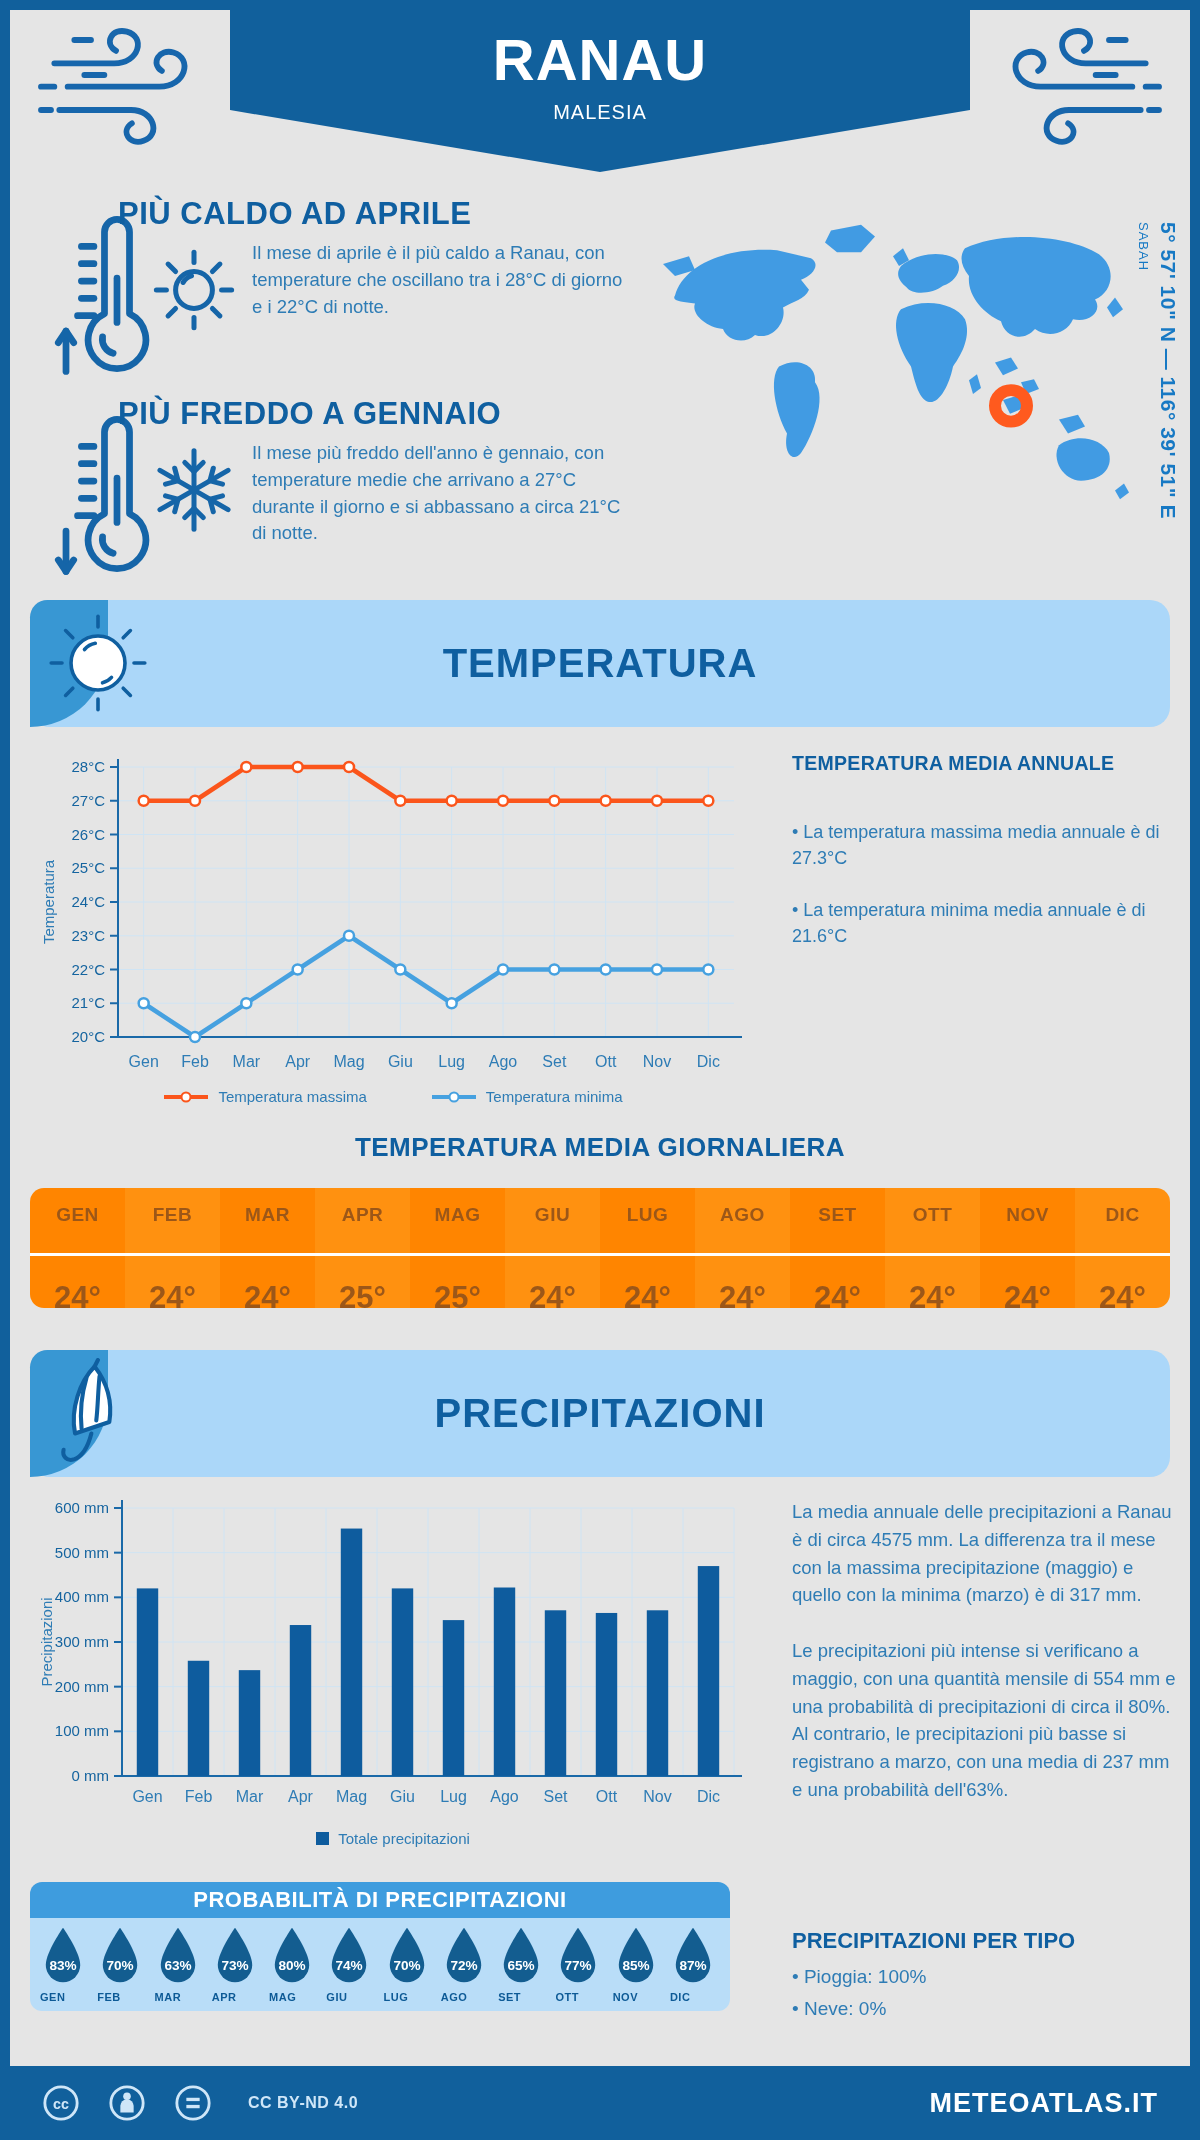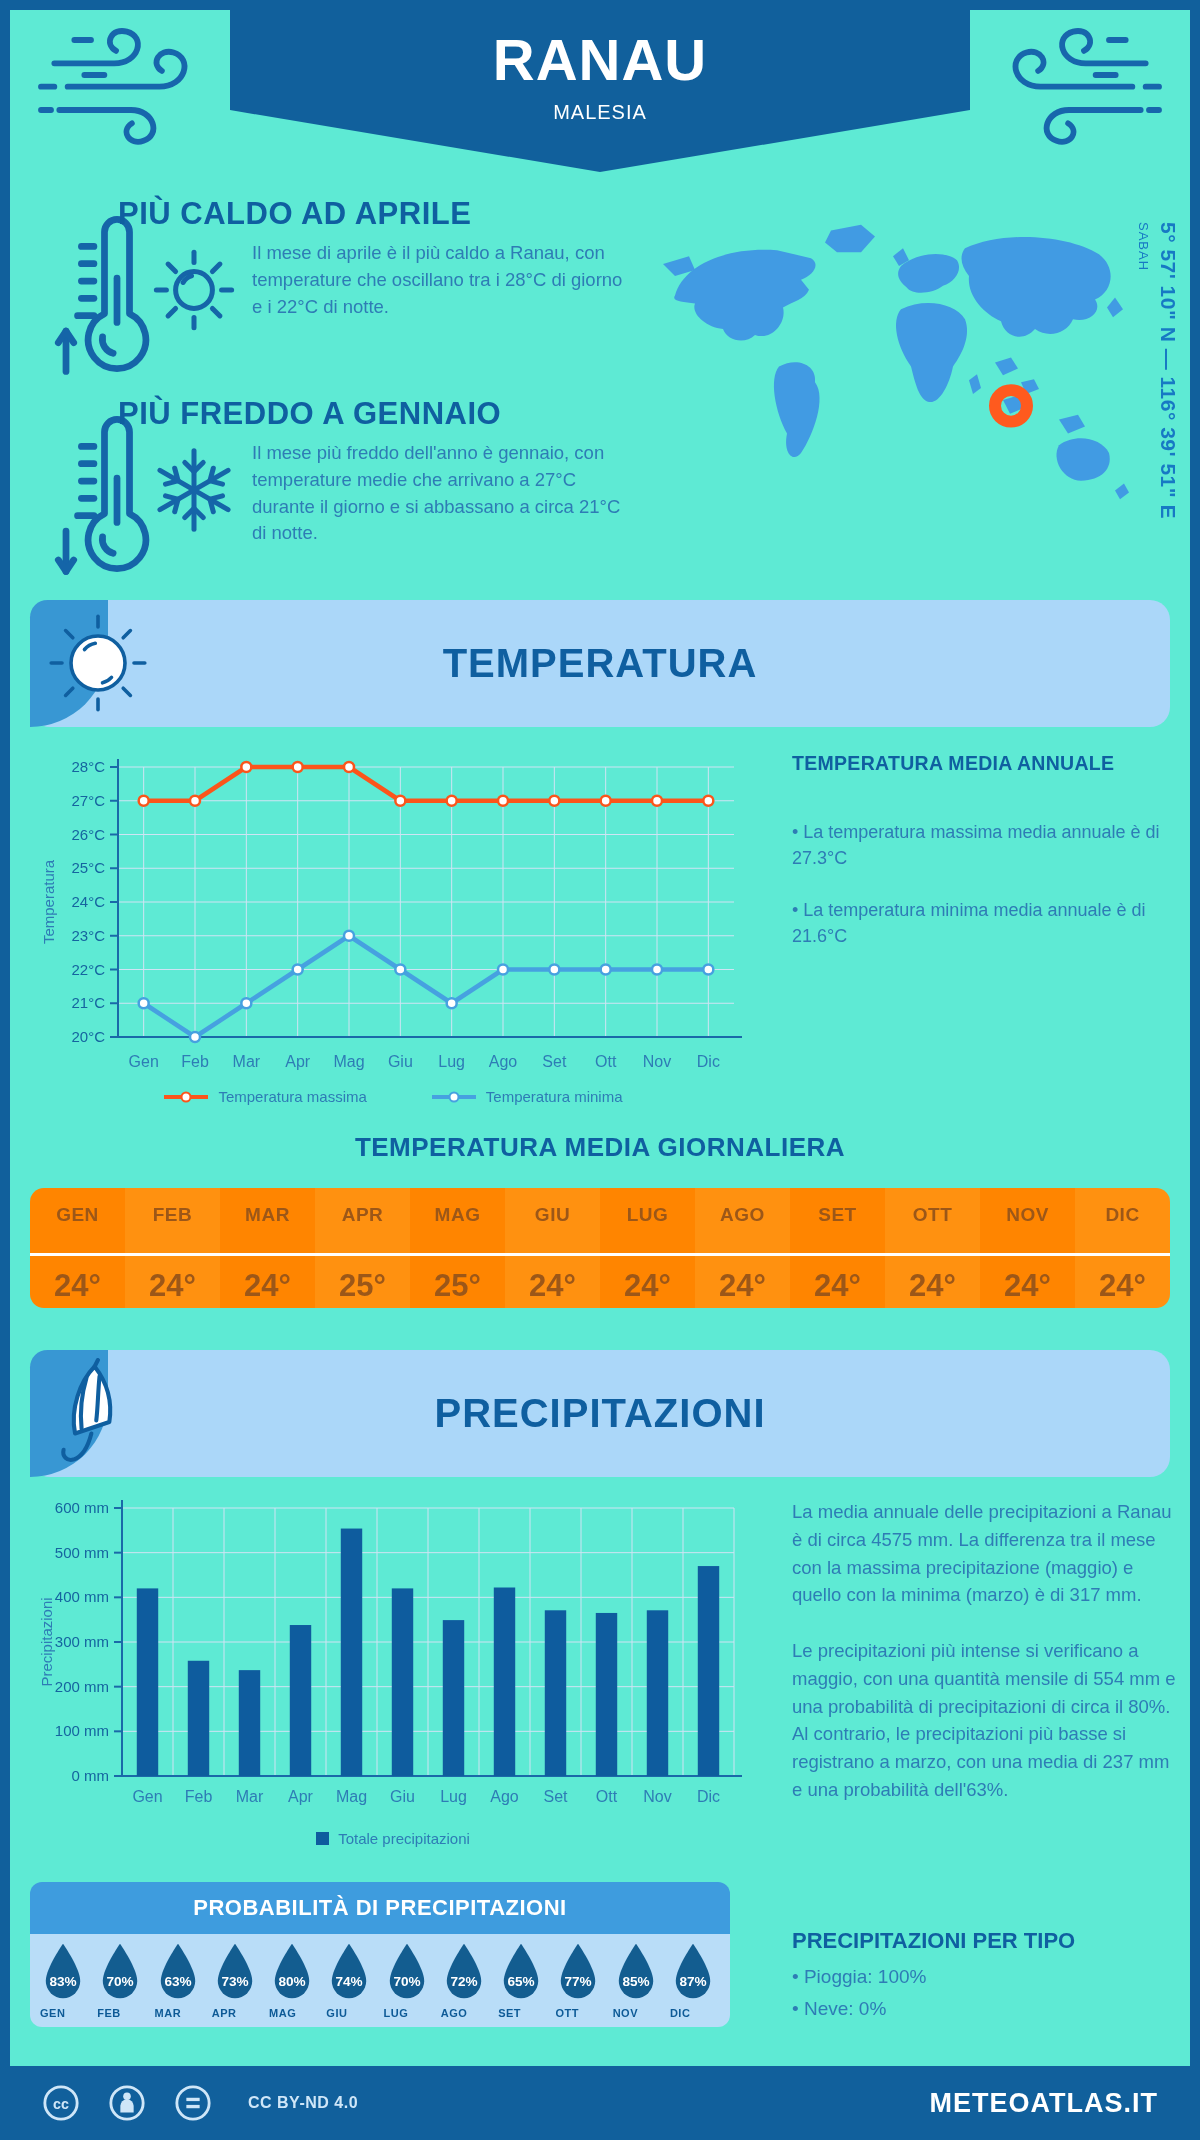--- a/index.html
+++ b/index.html
@@ -1,16 +1,16 @@
 <!DOCTYPE html>
 <html><head>
 <meta charset="utf-8">
 <style>
   html,body{margin:0;padding:0;background:#fff;}
-  .page{position:relative;width:1200px;height:2140px;background:#5eead4;overflow:hidden;
+  .page{position:relative;width:1200px;height:2140px;background:#e5e5e5;overflow:hidden;
         font-family:"Liberation Sans",sans-serif;}
   svg{font-family:"Liberation Sans",sans-serif;}
 
   
   .edge-top{position:absolute;top:0;left:0;right:0;height:10px;background:#11609C;}
   .edge-left{position:absolute;top:0;left:0;width:10px;bottom:74px;background:#11609C;}
   .edge-right{position:absolute;top:0;right:0;width:10px;bottom:74px;background:#11609C;}
 
   
   .banner{position:absolute;top:0;left:230px;width:740px;height:172px;background:#11609C;z-index:3;
@@ -61,25 +61,25 @@
 
   
   .daily-title{position:absolute;top:1132px;left:0;width:100%;text-align:center;
                font-size:26px;font-weight:bold;color:#0F5FA0;letter-spacing:.5px;}
   .temp-table{position:absolute;top:1188px;left:30px;width:1140px;height:120px;border-radius:14px;overflow:hidden;
               display:grid;grid-template-columns:repeat(12,1fr);}
   .tcol{background:#FF8500;text-align:center;}
   .tcol.alt{background:#FF9110;}
   .tmon{height:49px;padding-top:16px;box-sizing:content-box;font-size:19px;font-weight:bold;color:#9C5718;
         letter-spacing:.5px;border-bottom:3px solid #fff;}
-  .tval{padding-top:12px;font-size:31px;font-weight:bold;color:#9C5718;}
+  .tval{padding-top:24px;font-size:31px;font-weight:bold;color:#9C5718;}
 
   
   .prob{position:absolute;top:1882px;left:30px;width:700px;border-radius:12px;}
-  .prob-head{height:52px;background:#3E9CDE;border-radius:12px 12px 0 0;display:flex;align-items:center;justify-content:center;
+  .prob-head{height:36px;background:#3E9CDE;border-radius:12px 12px 0 0;display:flex;align-items:center;justify-content:center;
              color:#fff;font-size:22px;font-weight:bold;letter-spacing:.5px;}
   .prob-body{background:#B9DDF8;border-radius:0 0 12px 12px;display:flex;justify-content:space-between;
              padding:8px 10px 8px 10px;}
   .drop{width:50px;text-align:left;}
   .dmon{margin-top:3px;font-size:11px;font-weight:bold;color:#0D5A96;letter-spacing:.5px;}
 
   
   .ptype{position:absolute;left:792px;top:1928px;width:380px;}
   .ptype h3{margin:0 0 12px 0;font-size:22px;font-weight:bold;color:#0F5FA0;}
   .ptype p{margin:0 0 10px 0;font-size:19px;color:#2E7CB5;}

